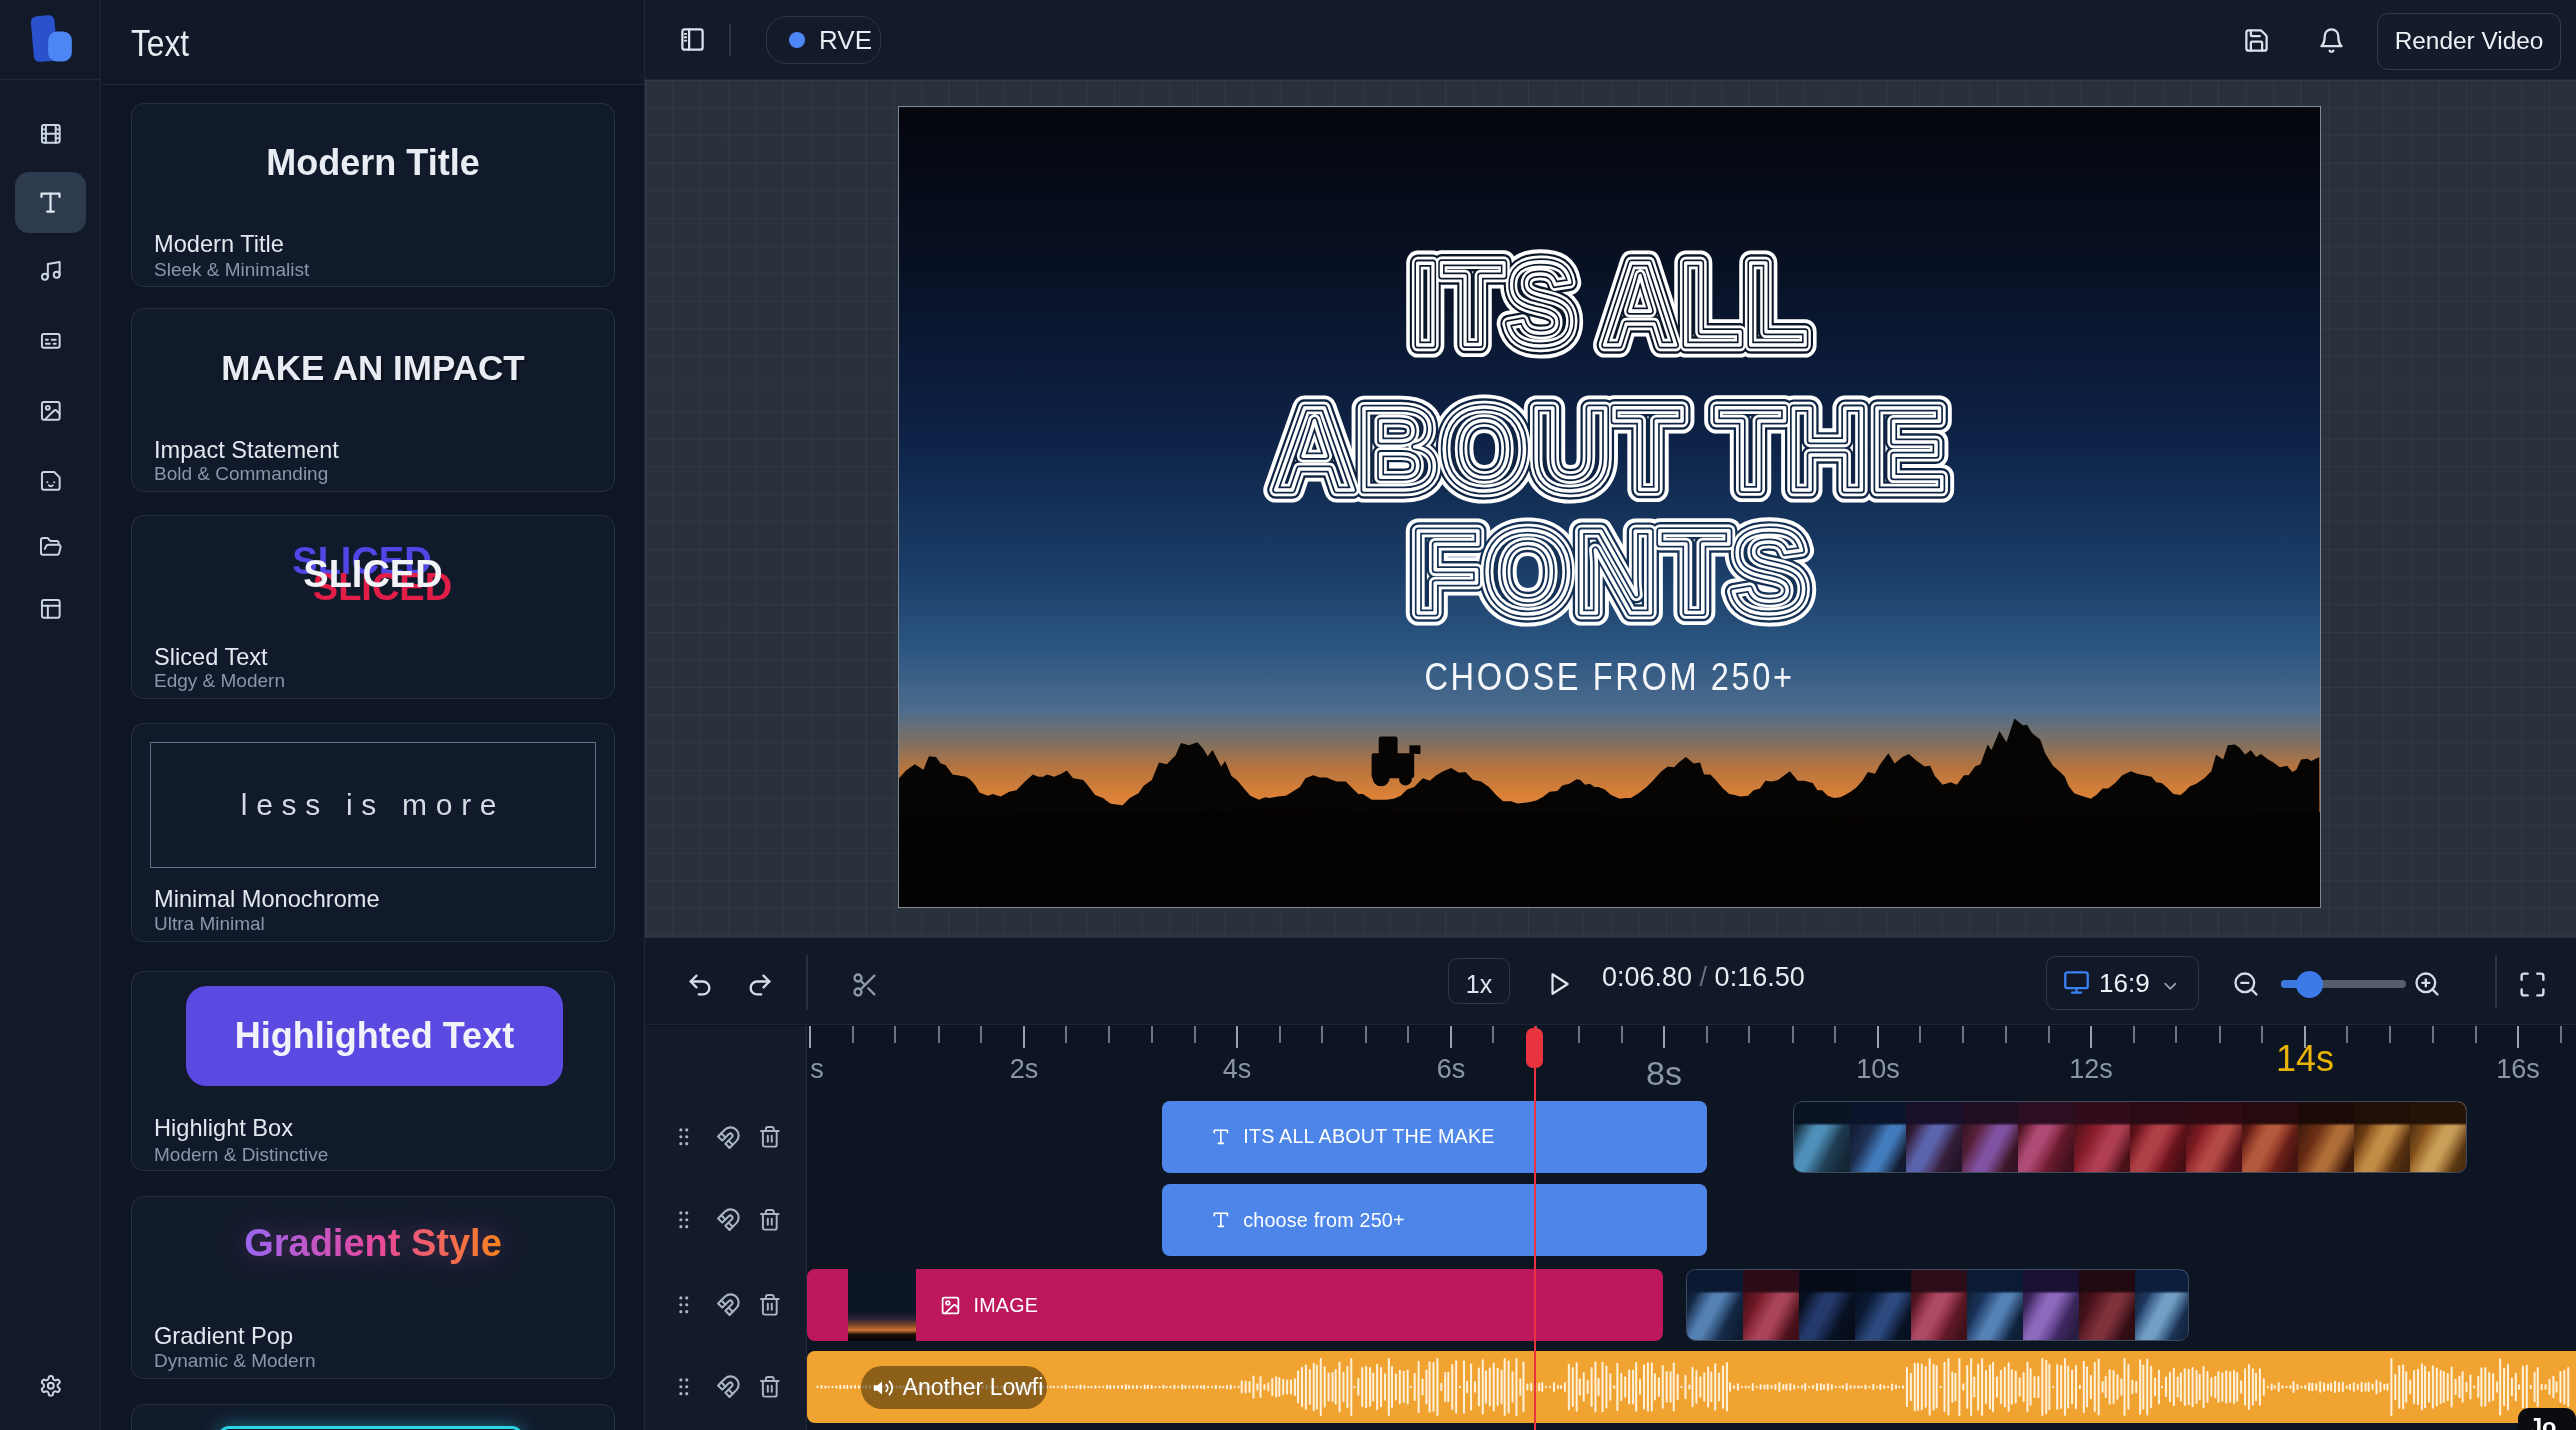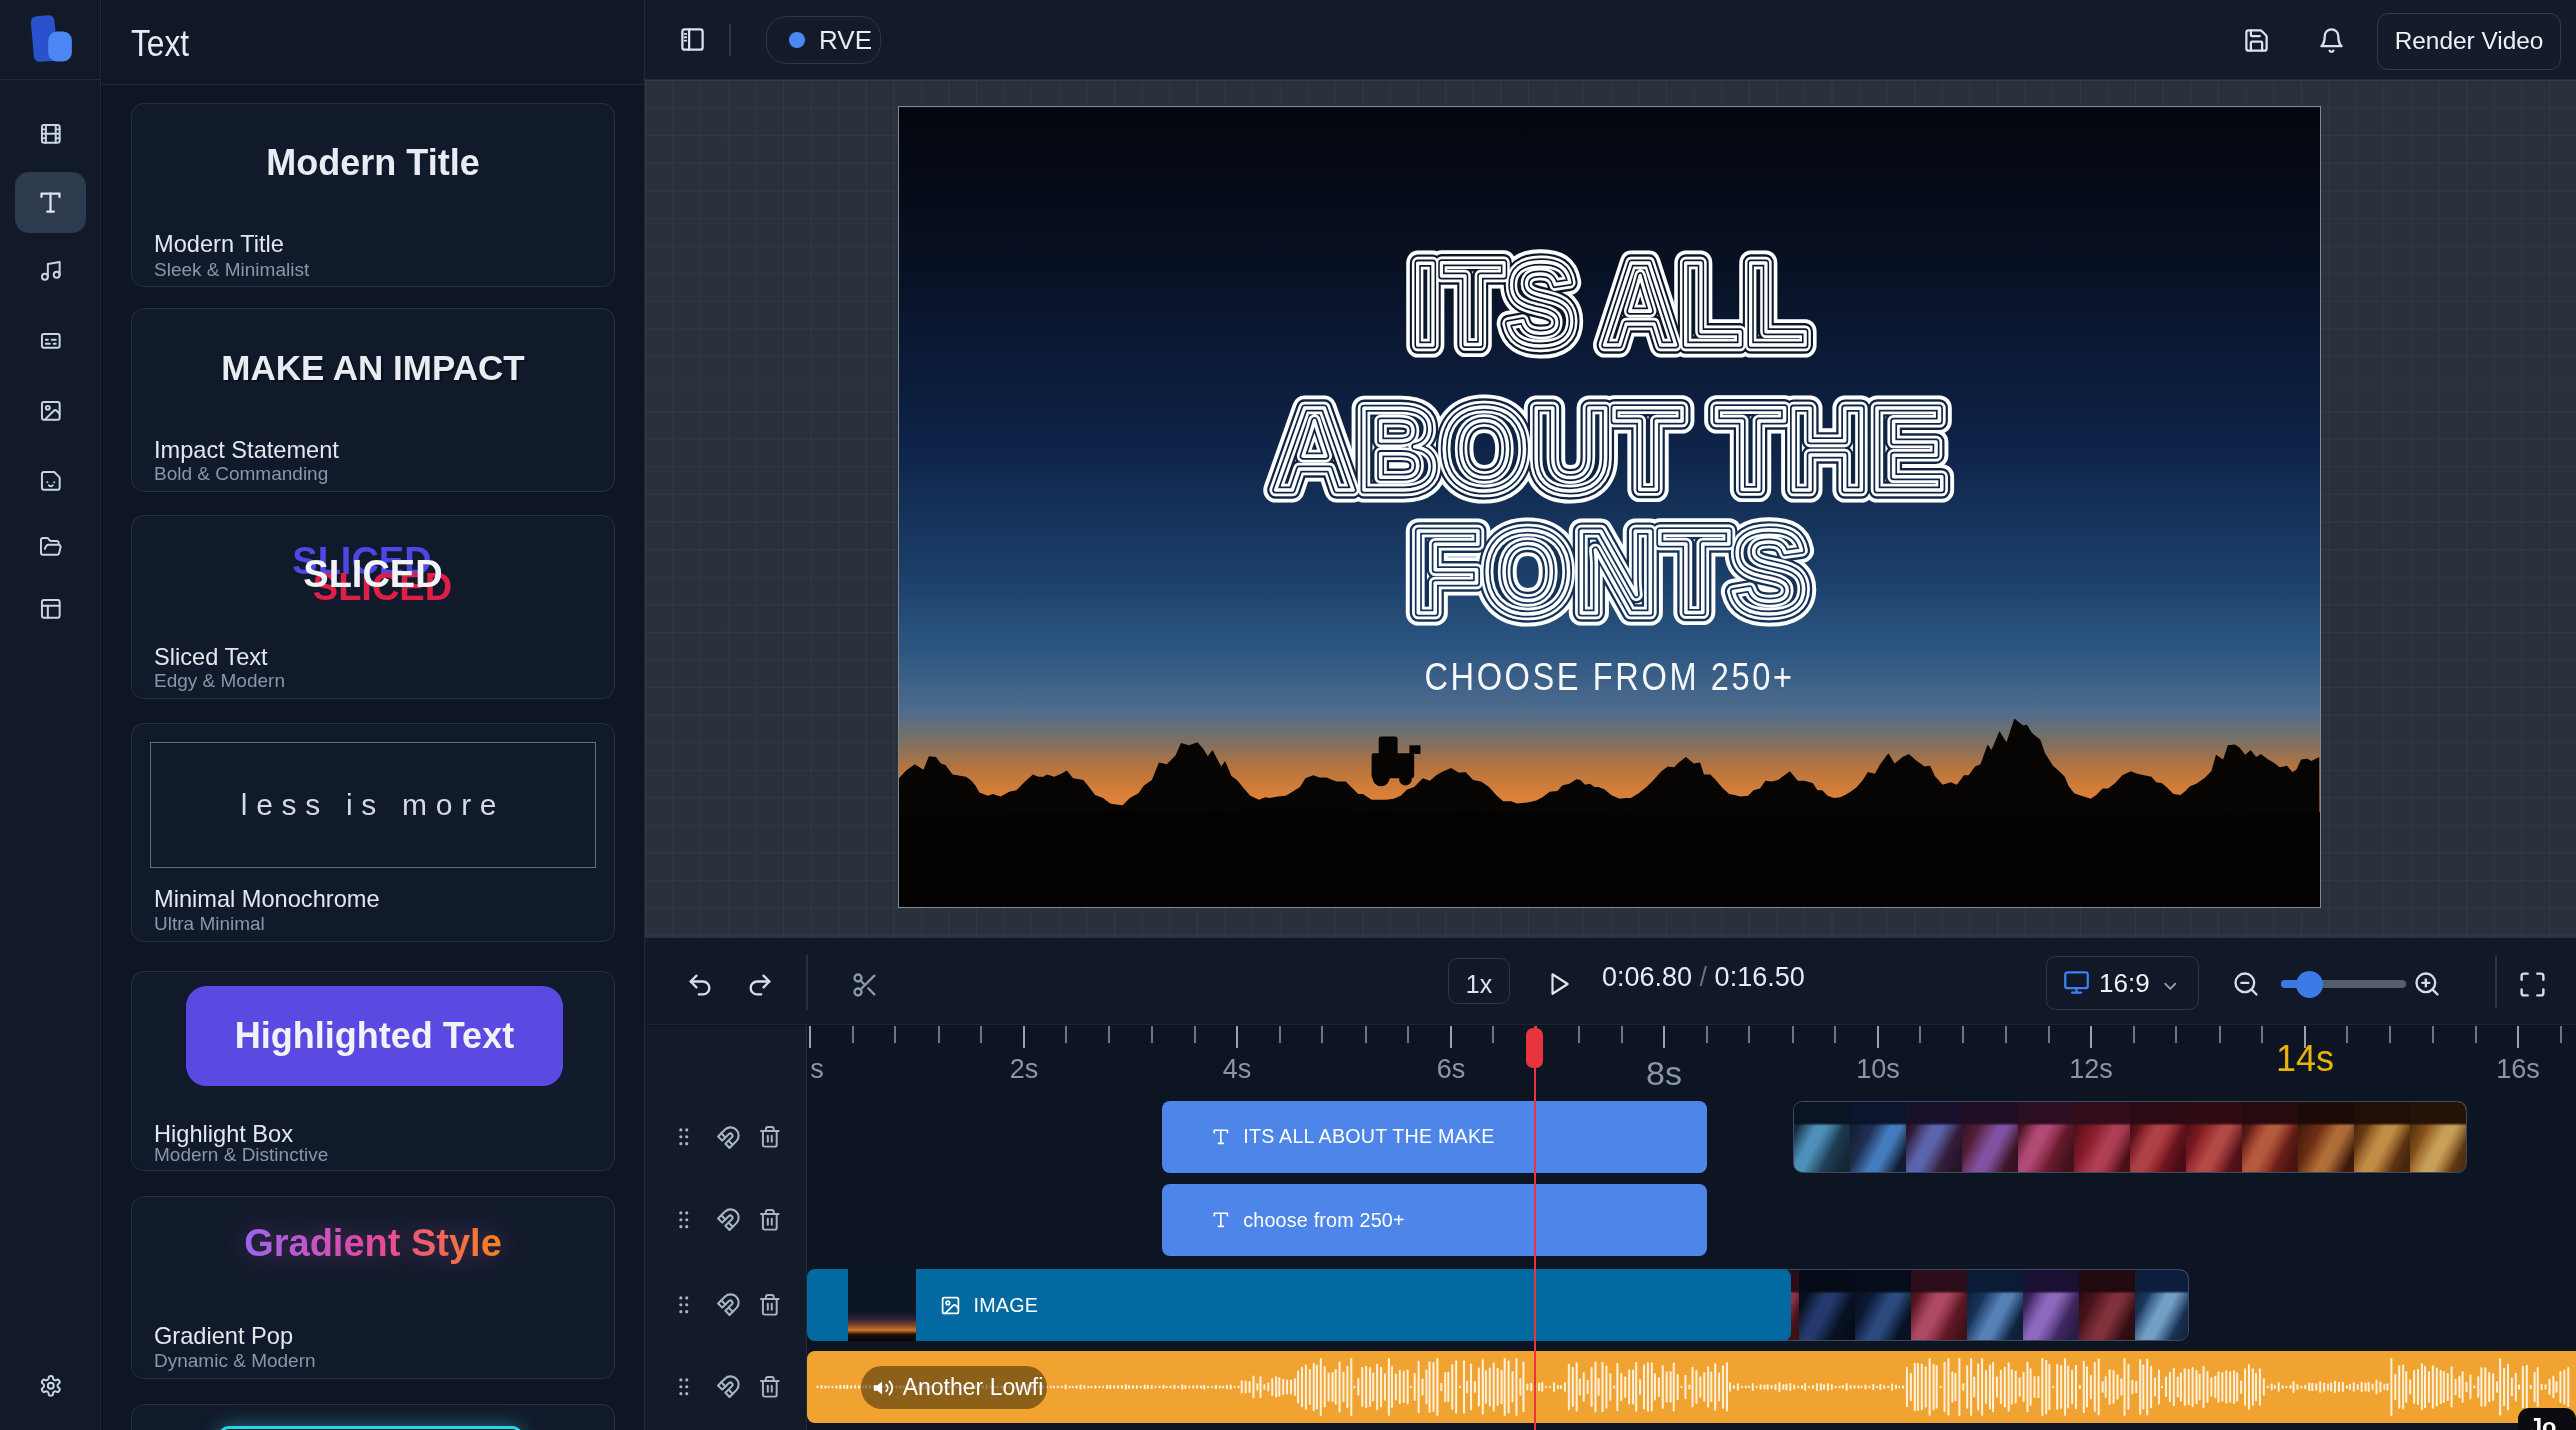--- a/index.html
+++ b/index.html
@@ -132,21 +132,21 @@
         <span style="color:#d4dae3; font-size:30px; letter-spacing:8.7px; font-weight:400; font-weight:400;">less is more</span>
       </div>
       <div class="lbl" style="top:162px;">Minimal Monochrome</div>
       <div class="sub" style="top:189px;">Ultra Minimal</div>
     </div>
 
     <div class="card" style="top:971px; height:200px;">
       <div class="abs" style="left:54px; top:14px; width:377px; height:100px; background:#5b4ae1; border-radius:20.5px; display:flex; align-items:center; justify-content:center;">
         <span style="color:#f2f3fa; font-size:36px; font-weight:700;">Highlighted Text</span>
       </div>
-      <div class="lbl" style="top:143px;margin-top:6px;">Highlight Box</div>
+      <div class="lbl" style="top:143px;">Highlight Box</div>
       <div class="sub" style="top:172px;">Modern &amp; Distinctive</div>
     </div>
 
     <div class="card" style="top:1196px; height:183px;">
       <div class="big" style="top:25px; font-size:38px;"><span style="display:inline-block; font-weight:700; background:linear-gradient(90deg,#9a66f2,#e8489c 52%,#f9831c); -webkit-background-clip:text; background-clip:text; color:transparent; filter:drop-shadow(0 0 12.6px rgba(190,90,170,.4));">Gradient Style</span></div>
       <div class="lbl" style="top:126px;">Gradient Pop</div>
       <div class="sub" style="top:153px;">Dynamic &amp; Modern</div>
     </div>
 
     <div class="card" style="top:1404px; height:47px;">
@@ -468,21 +468,21 @@
           <div style="width:56px; height:100%; flex:none; background:linear-gradient(rgba(6,10,18,.16),rgba(6,10,18,.16)),linear-gradient(180deg, #0c1c38 0 30%, rgba(0,0,0,0) 34%),linear-gradient(118deg, rgba(0,0,0,0) 23%, rgba(130,190,255,.7) 43% 53%, rgba(0,0,0,0) 73%),linear-gradient(112deg, rgba(0,0,0,.5) 8%, rgba(0,0,0,0) 35% 60%, rgba(0,0,0,.45) 90%),linear-gradient(180deg, #1d3c66 0 100%);"></div>
           <div style="width:56px; height:100%; flex:none; background:linear-gradient(rgba(6,10,18,.16),rgba(6,10,18,.16)),linear-gradient(180deg, #330c18 0 30%, rgba(0,0,0,0) 34%),linear-gradient(118deg, rgba(0,0,0,0) 33%, rgba(250,120,150,.55) 53% 63%, rgba(0,0,0,0) 83%),linear-gradient(112deg, rgba(0,0,0,.5) 8%, rgba(0,0,0,0) 35% 60%, rgba(0,0,0,.45) 90%),linear-gradient(180deg, #8e1e2e 0 100%);"></div>
           <div style="width:56px; height:100%; flex:none; background:linear-gradient(rgba(6,10,18,.16),rgba(6,10,18,.16)),linear-gradient(180deg, #050b18 0 30%, rgba(0,0,0,0) 34%),linear-gradient(118deg, rgba(0,0,0,0) 23%, rgba(80,120,220,.45) 43% 53%, rgba(0,0,0,0) 73%),linear-gradient(112deg, rgba(0,0,0,.5) 8%, rgba(0,0,0,0) 35% 60%, rgba(0,0,0,.45) 90%),linear-gradient(180deg, #0b1830 0 100%);"></div>
           <div style="width:56px; height:100%; flex:none; background:linear-gradient(rgba(6,10,18,.16),rgba(6,10,18,.16)),linear-gradient(180deg, #060e1e 0 30%, rgba(0,0,0,0) 34%),linear-gradient(118deg, rgba(0,0,0,0) 33%, rgba(90,140,230,.5) 53% 63%, rgba(0,0,0,0) 83%),linear-gradient(112deg, rgba(0,0,0,.5) 8%, rgba(0,0,0,0) 35% 60%, rgba(0,0,0,.45) 90%),linear-gradient(180deg, #0e2040 0 100%);"></div>
           <div style="width:56px; height:100%; flex:none; background:linear-gradient(rgba(6,10,18,.16),rgba(6,10,18,.16)),linear-gradient(180deg, #330d1a 0 30%, rgba(0,0,0,0) 34%),linear-gradient(118deg, rgba(0,0,0,0) 23%, rgba(250,120,160,.6) 43% 53%, rgba(0,0,0,0) 73%),linear-gradient(112deg, rgba(0,0,0,.5) 8%, rgba(0,0,0,0) 35% 60%, rgba(0,0,0,.45) 90%),linear-gradient(180deg, #8c2233 0 100%);"></div>
           <div style="width:56px; height:100%; flex:none; background:linear-gradient(rgba(6,10,18,.16),rgba(6,10,18,.16)),linear-gradient(180deg, #0c1e3c 0 30%, rgba(0,0,0,0) 34%),linear-gradient(118deg, rgba(0,0,0,0) 33%, rgba(130,190,255,.7) 53% 63%, rgba(0,0,0,0) 83%),linear-gradient(112deg, rgba(0,0,0,.5) 8%, rgba(0,0,0,0) 35% 60%, rgba(0,0,0,.45) 90%),linear-gradient(180deg, #1e4070 0 100%);"></div>
           <div style="width:56px; height:100%; flex:none; background:linear-gradient(rgba(6,10,18,.16),rgba(6,10,18,.16)),linear-gradient(180deg, #1e1238 0 30%, rgba(0,0,0,0) 34%),linear-gradient(118deg, rgba(0,0,0,0) 23%, rgba(200,150,255,.7) 43% 53%, rgba(0,0,0,0) 73%),linear-gradient(112deg, rgba(0,0,0,.5) 8%, rgba(0,0,0,0) 35% 60%, rgba(0,0,0,.45) 90%),linear-gradient(180deg, #5c3a8c 0 100%);"></div>
           <div style="width:56px; height:100%; flex:none; background:linear-gradient(rgba(6,10,18,.16),rgba(6,10,18,.16)),linear-gradient(180deg, #250a10 0 30%, rgba(0,0,0,0) 34%),linear-gradient(118deg, rgba(0,0,0,0) 33%, rgba(220,100,110,.45) 53% 63%, rgba(0,0,0,0) 83%),linear-gradient(112deg, rgba(0,0,0,.5) 8%, rgba(0,0,0,0) 35% 60%, rgba(0,0,0,.45) 90%),linear-gradient(180deg, #5e1620 0 100%);"></div>
           <div style="width:56px; height:100%; flex:none; background:linear-gradient(rgba(6,10,18,.16),rgba(6,10,18,.16)),linear-gradient(180deg, #0e2244 0 30%, rgba(0,0,0,0) 34%),linear-gradient(118deg, rgba(0,0,0,0) 28%, rgba(160,215,255,.8) 48% 58%, rgba(0,0,0,0) 78%),linear-gradient(112deg, rgba(0,0,0,.5) 8%, rgba(0,0,0,0) 35% 60%, rgba(0,0,0,.45) 90%),linear-gradient(180deg, #274c80 0 100%);"></div>
         </div>
-      <div class="clip" style="left:162px; top:172px; width:984px; height:72px; background:#0369a1; overflow:hidden;">
+      <div class="clip" style="left:162px; top:172px; width:856px; height:72px; background:#be185d; overflow:hidden;">
           <div class="abs" style="left:41px; top:0; width:68px; height:100%; background:linear-gradient(180deg,#0b1526 0 58%,#2e2438 70%,#8a4a24 79%,#cf7434 85%,#1c0f06 91%,#05030a 100%);"></div>
           <div class="cliplabel" style="left:133px; top:0; height:100%; gap:12.6px;">
             <svg style="display:block" width="21" height="21" viewBox="0 0 24 24" fill="none" stroke="#fff" stroke-width="2" stroke-linecap="round" stroke-linejoin="round">
               <rect width="18" height="18" x="3" y="3" rx="2" ry="2"></rect>
               <circle cx="9" cy="9" r="2"></circle>
               <path d="m21 15-3.086-3.086a2 2 0 0 0-2.828 0L6 21"></path>
             </svg>
             <span>IMAGE</span>
           </div>
         </div>

